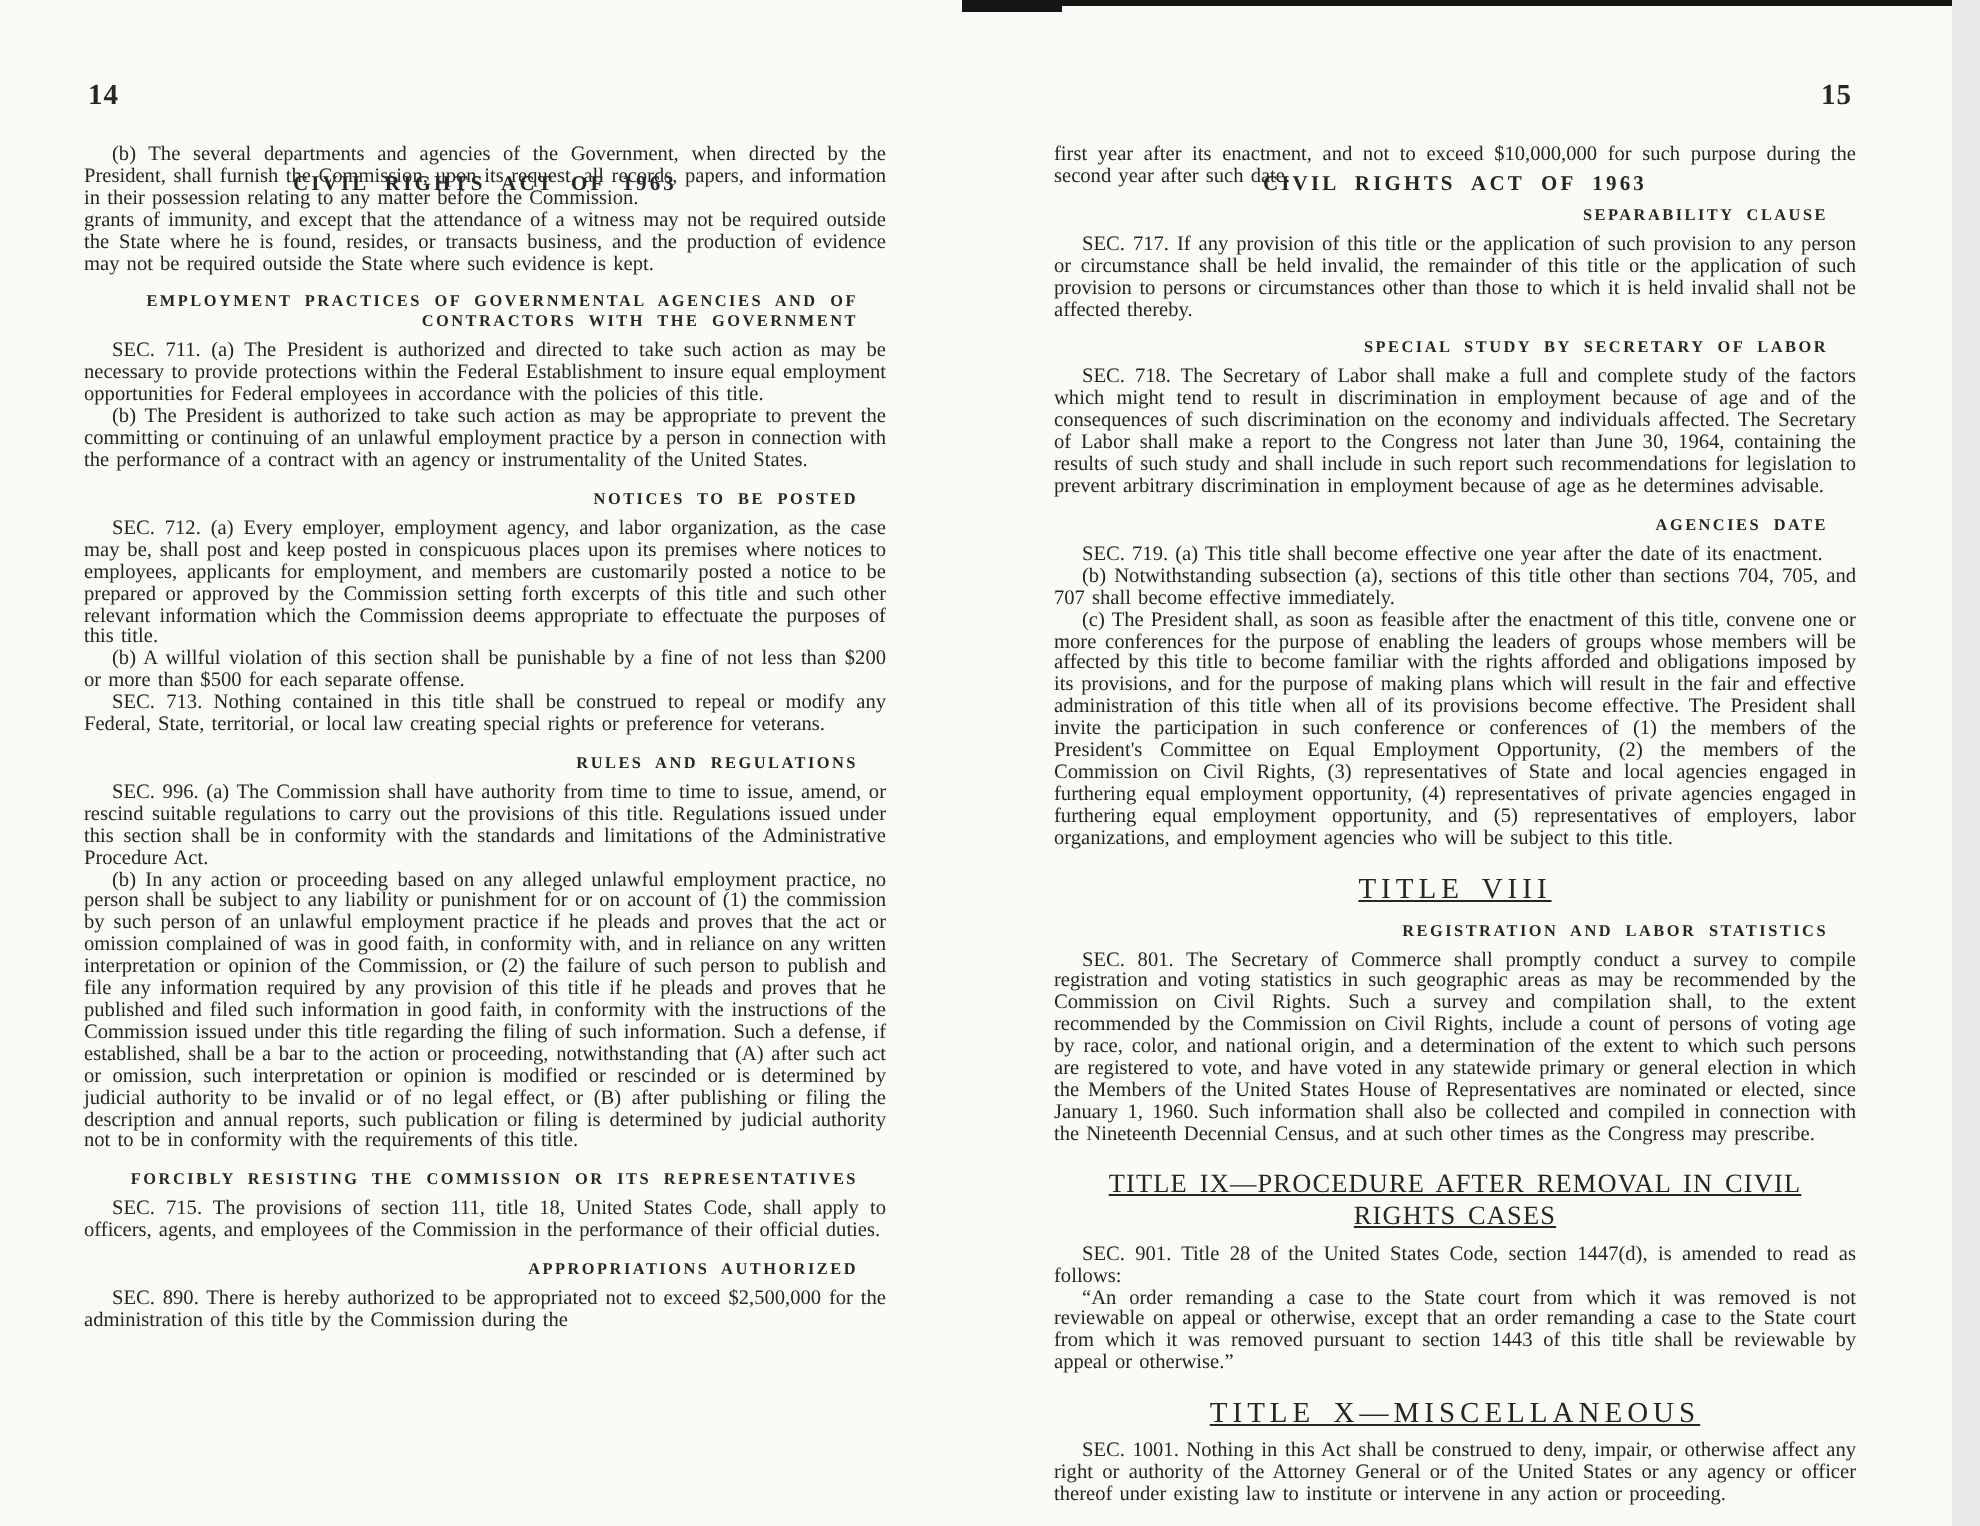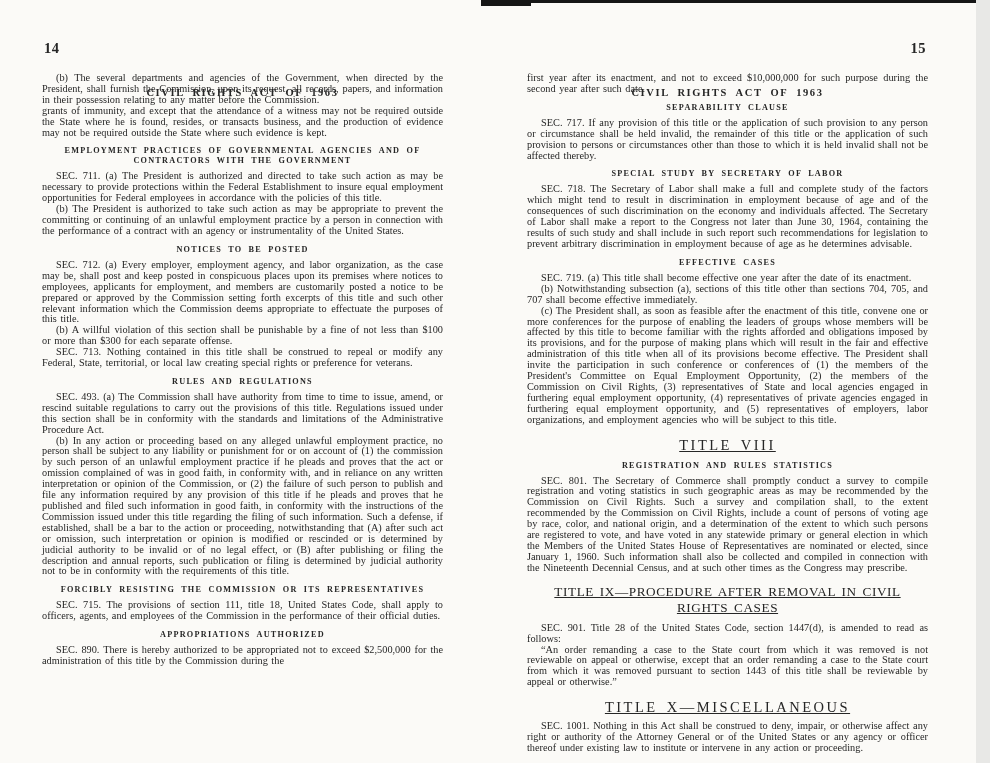--- a/index.html
+++ b/index.html
@@ -30,21 +30,21 @@
     font-size:10.5px;font-weight:bold;letter-spacing:1.6px;word-spacing:4px;margin-top:44px;
   }
   
   .blk-para{
     font-size:10.3px;line-height:10.9px;text-align:justify;
     text-indent:14px;margin:0;word-spacing:1px;
   }
   .blk-para.noindent{text-indent:0;}
   .blk-heading{
     font-size:8.2px;font-weight:bold;letter-spacing:1.25px;word-spacing:3px;
-    text-align:center;line-height:10px;margin:8px 14px 5px;
+    text-align:right;line-height:10px;margin:8px 14px 5px;
   }
   .blk-title{
     font-size:14.5px;text-align:center;letter-spacing:2.5px;word-spacing:3px;
     margin:11px 0 6px;line-height:16px;text-decoration:underline;
   }
   .blk-title.wide{font-size:13.2px;letter-spacing:.6px;word-spacing:2px;margin:10px 0 7px;}
 </style>
 </head>
 <body>
 
@@ -61,49 +61,49 @@
       <span class="pg-title">CIVIL RIGHTS ACT OF 1963</span>
     </div>
     <div class="pg-body">
         <div class="blk-para">(b) The several departments and agencies of the Government, when directed by the President, shall furnish the Commission, upon its request, all records, papers, and information in their possession relating to any matter before the Commission.</div>
         <div class="blk-para noindent">grants of immunity, and except that the attendance of a witness may not be required outside the State where he is found, resides, or transacts business, and the production of evidence may not be required outside the State where such evidence is kept.</div>
         <div class="blk-heading">EMPLOYMENT PRACTICES OF GOVERNMENTAL AGENCIES AND OF CONTRACTORS WITH THE GOVERNMENT</div>
         <div class="blk-para">SEC. 711. (a) The President is authorized and directed to take such action as may be necessary to provide protections within the Federal Establishment to insure equal employment opportunities for Federal employees in accordance with the policies of this title.</div>
         <div class="blk-para">(b) The President is authorized to take such action as may be appropriate to prevent the committing or continuing of an unlawful employment practice by a person in connection with the performance of a contract with an agency or instrumentality of the United States.</div>
         <div class="blk-heading">NOTICES TO BE POSTED</div>
         <div class="blk-para">SEC. 712. (a) Every employer, employment agency, and labor organization, as the case may be, shall post and keep posted in conspicuous places upon its premises where notices to employees, applicants for employment, and members are customarily posted a notice to be prepared or approved by the Commission setting forth excerpts of this title and such other relevant information which the Commission deems appropriate to effectuate the purposes of this title.</div>
-        <div class="blk-para">(b) A willful violation of this section shall be punishable by a fine of not less than $100 or more than $300 for each separate offense.</div>
+        <div class="blk-para">(b) A willful violation of this section shall be punishable by a fine of not less than $200 or more than $500 for each separate offense.</div>
         <div class="blk-para">SEC. 713. Nothing contained in this title shall be construed to repeal or modify any Federal, State, territorial, or local law creating special rights or preference for veterans.</div>
         <div class="blk-heading">RULES AND REGULATIONS</div>
-        <div class="blk-para">SEC. 493. (a) The Commission shall have authority from time to time to issue, amend, or rescind suitable regulations to carry out the provisions of this title. Regulations issued under this section shall be in conformity with the standards and limitations of the Administrative Procedure Act.</div>
+        <div class="blk-para">SEC. 996. (a) The Commission shall have authority from time to time to issue, amend, or rescind suitable regulations to carry out the provisions of this title. Regulations issued under this section shall be in conformity with the standards and limitations of the Administrative Procedure Act.</div>
         <div class="blk-para">(b) In any action or proceeding based on any alleged unlawful employment practice, no person shall be subject to any liability or punishment for or on account of (1) the commission by such person of an unlawful employment practice if he pleads and proves that the act or omission complained of was in good faith, in conformity with, and in reliance on any written interpretation or opinion of the Commission, or (2) the failure of such person to publish and file any information required by any provision of this title if he pleads and proves that he published and filed such information in good faith, in conformity with the instructions of the Commission issued under this title regarding the filing of such information. Such a defense, if established, shall be a bar to the action or proceeding, notwithstanding that (A) after such act or omission, such interpretation or opinion is modified or rescinded or is determined by judicial authority to be invalid or of no legal effect, or (B) after publishing or filing the description and annual reports, such publication or filing is determined by judicial authority not to be in conformity with the requirements of this title.</div>
         <div class="blk-heading">FORCIBLY RESISTING THE COMMISSION OR ITS REPRESENTATIVES</div>
         <div class="blk-para">SEC. 715. The provisions of section 111, title 18, United States Code, shall apply to officers, agents, and employees of the Commission in the performance of their official duties.</div>
         <div class="blk-heading">APPROPRIATIONS AUTHORIZED</div>
         <div class="blk-para">SEC. 890. There is hereby authorized to be appropriated not to exceed $2,500,000 for the administration of this title by the Commission during the</div>
       </div>
   </div>
 
   <div class="page page-right">
     <div class="pg-header">
       <span class="pg-title">CIVIL RIGHTS ACT OF 1963</span>
       <span class="pg-num right">15</span>
     </div>
     <div class="pg-body">
         <div class="blk-para noindent">first year after its enactment, and not to exceed $10,000,000 for such purpose during the second year after such date.</div>
         <div class="blk-heading">SEPARABILITY CLAUSE</div>
         <div class="blk-para">SEC. 717. If any provision of this title or the application of such provision to any person or circumstance shall be held invalid, the remainder of this title or the application of such provision to persons or circumstances other than those to which it is held invalid shall not be affected thereby.</div>
         <div class="blk-heading">SPECIAL STUDY BY SECRETARY OF LABOR</div>
         <div class="blk-para">SEC. 718. The Secretary of Labor shall make a full and complete study of the factors which might tend to result in discrimination in employment because of age and of the consequences of such discrimination on the economy and individuals affected. The Secretary of Labor shall make a report to the Congress not later than June 30, 1964, containing the results of such study and shall include in such report such recommendations for legislation to prevent arbitrary discrimination in employment because of age as he determines advisable.</div>
-        <div class="blk-heading">EFFECTIVE CASES</div>
+        <div class="blk-heading">AGENCIES DATE</div>
         <div class="blk-para">SEC. 719. (a) This title shall become effective one year after the date of its enactment.</div>
         <div class="blk-para">(b) Notwithstanding subsection (a), sections of this title other than sections 704, 705, and 707 shall become effective immediately.</div>
         <div class="blk-para">(c) The President shall, as soon as feasible after the enactment of this title, convene one or more conferences for the purpose of enabling the leaders of groups whose members will be affected by this title to become familiar with the rights afforded and obligations imposed by its provisions, and for the purpose of making plans which will result in the fair and effective administration of this title when all of its provisions become effective.  The President shall invite the participation in such conference or conferences of (1) the members of the President's Committee on Equal Employment Opportunity, (2) the members of the Commission on Civil Rights, (3) representatives of State and local agencies engaged in furthering equal employment opportunity, (4) representatives of private agencies engaged in furthering equal employment opportunity, and (5) representatives of employers, labor organizations, and employment agencies who will be subject to this title.</div>
         <div class="blk-title">TITLE VIII</div>
-        <div class="blk-heading">REGISTRATION AND RULES STATISTICS</div>
+        <div class="blk-heading">REGISTRATION AND LABOR STATISTICS</div>
         <div class="blk-para">SEC. 801. The Secretary of Commerce shall promptly conduct a survey to compile registration and voting statistics in such geographic areas as may be recommended by the Commission on Civil Rights.  Such a survey and compilation shall, to the extent recommended by the Commission on Civil Rights, include a count of persons of voting age by race, color, and national origin, and a determination of the extent to which such persons are registered to vote, and have voted in any statewide primary or general election in which the Members of the United States House of Representatives are nominated or elected, since January 1, 1960. Such information shall also be collected and compiled in connection with the Nineteenth Decennial Census, and at such other times as the Congress may prescribe.</div>
         <div class="blk-title wide">TITLE IX—PROCEDURE AFTER REMOVAL IN CIVIL RIGHTS CASES</div>
         <div class="blk-para">SEC. 901. Title 28 of the United States Code, section 1447(d), is amended to read as follows:</div>
         <div class="blk-para">“An order remanding a case to the State court from which it was removed is not reviewable on appeal or otherwise, except that an order remanding a case to the State court from which it was removed pursuant to section 1443 of this title shall be reviewable by appeal or otherwise.”</div>
         <div class="blk-title">TITLE X—MISCELLANEOUS</div>
         <div class="blk-para">SEC. 1001. Nothing in this Act shall be construed to deny, impair, or otherwise affect any right or authority of the Attorney General or of the United States or any agency or officer thereof under existing law to institute or intervene in any action or proceeding.</div>
       </div>
   </div>
 
 </div>

